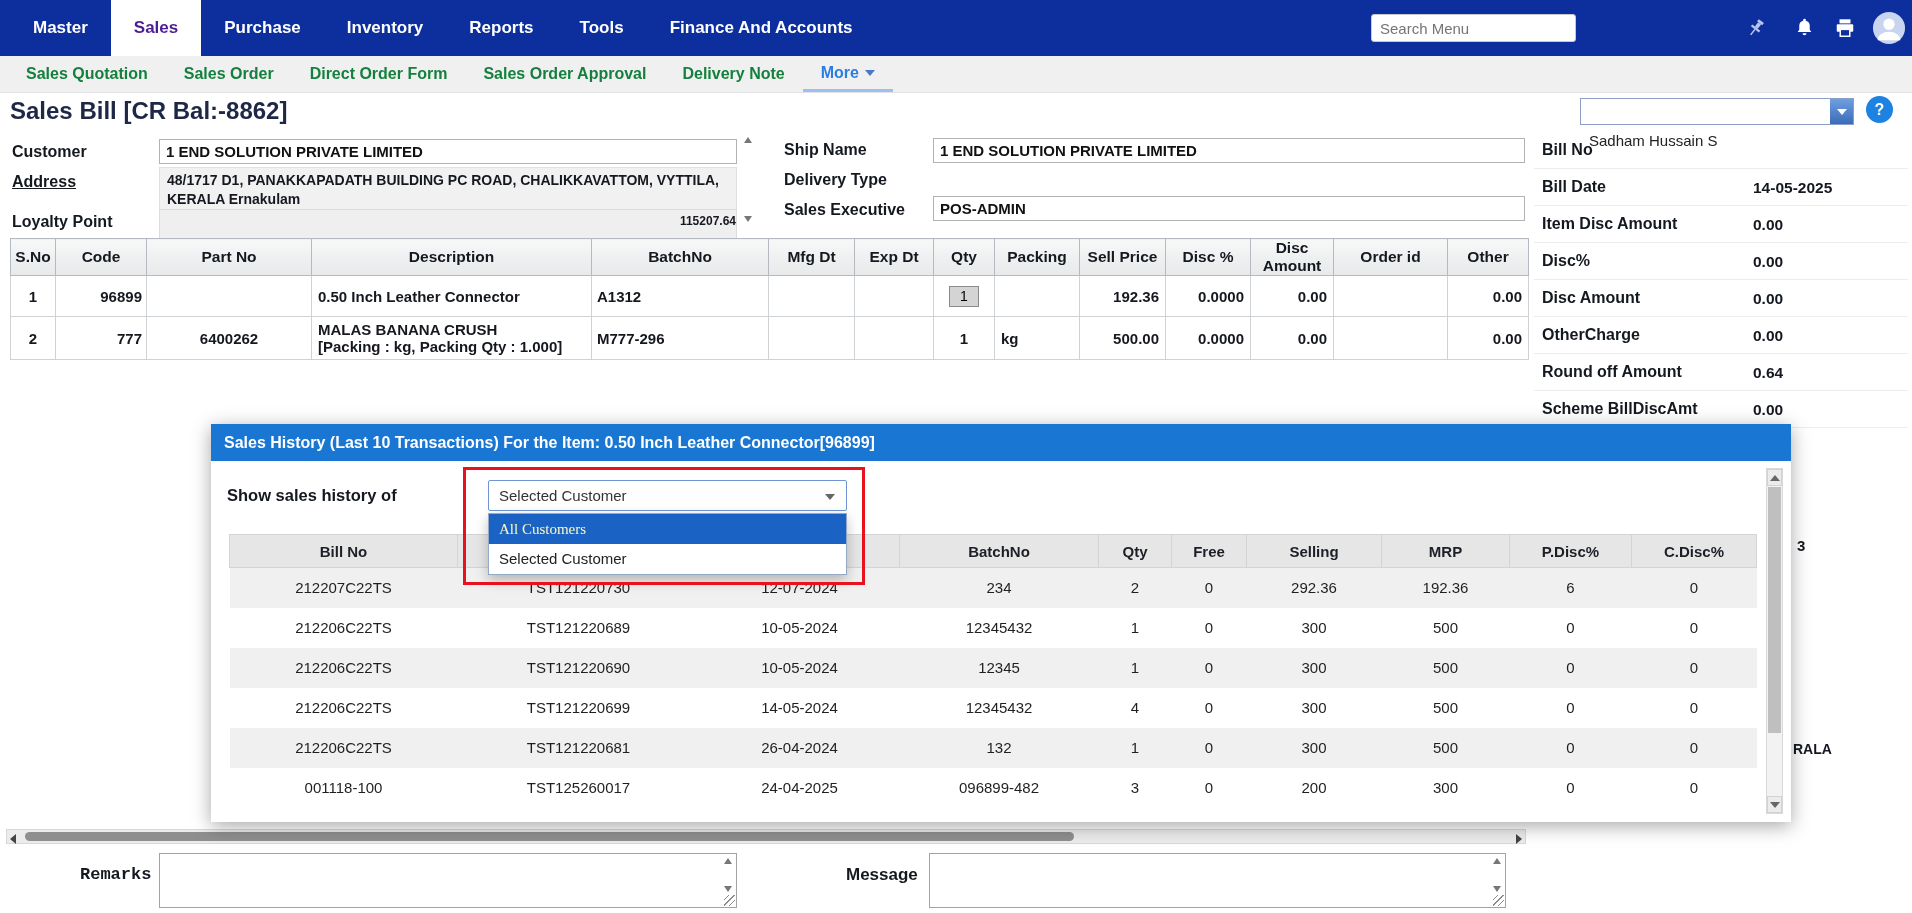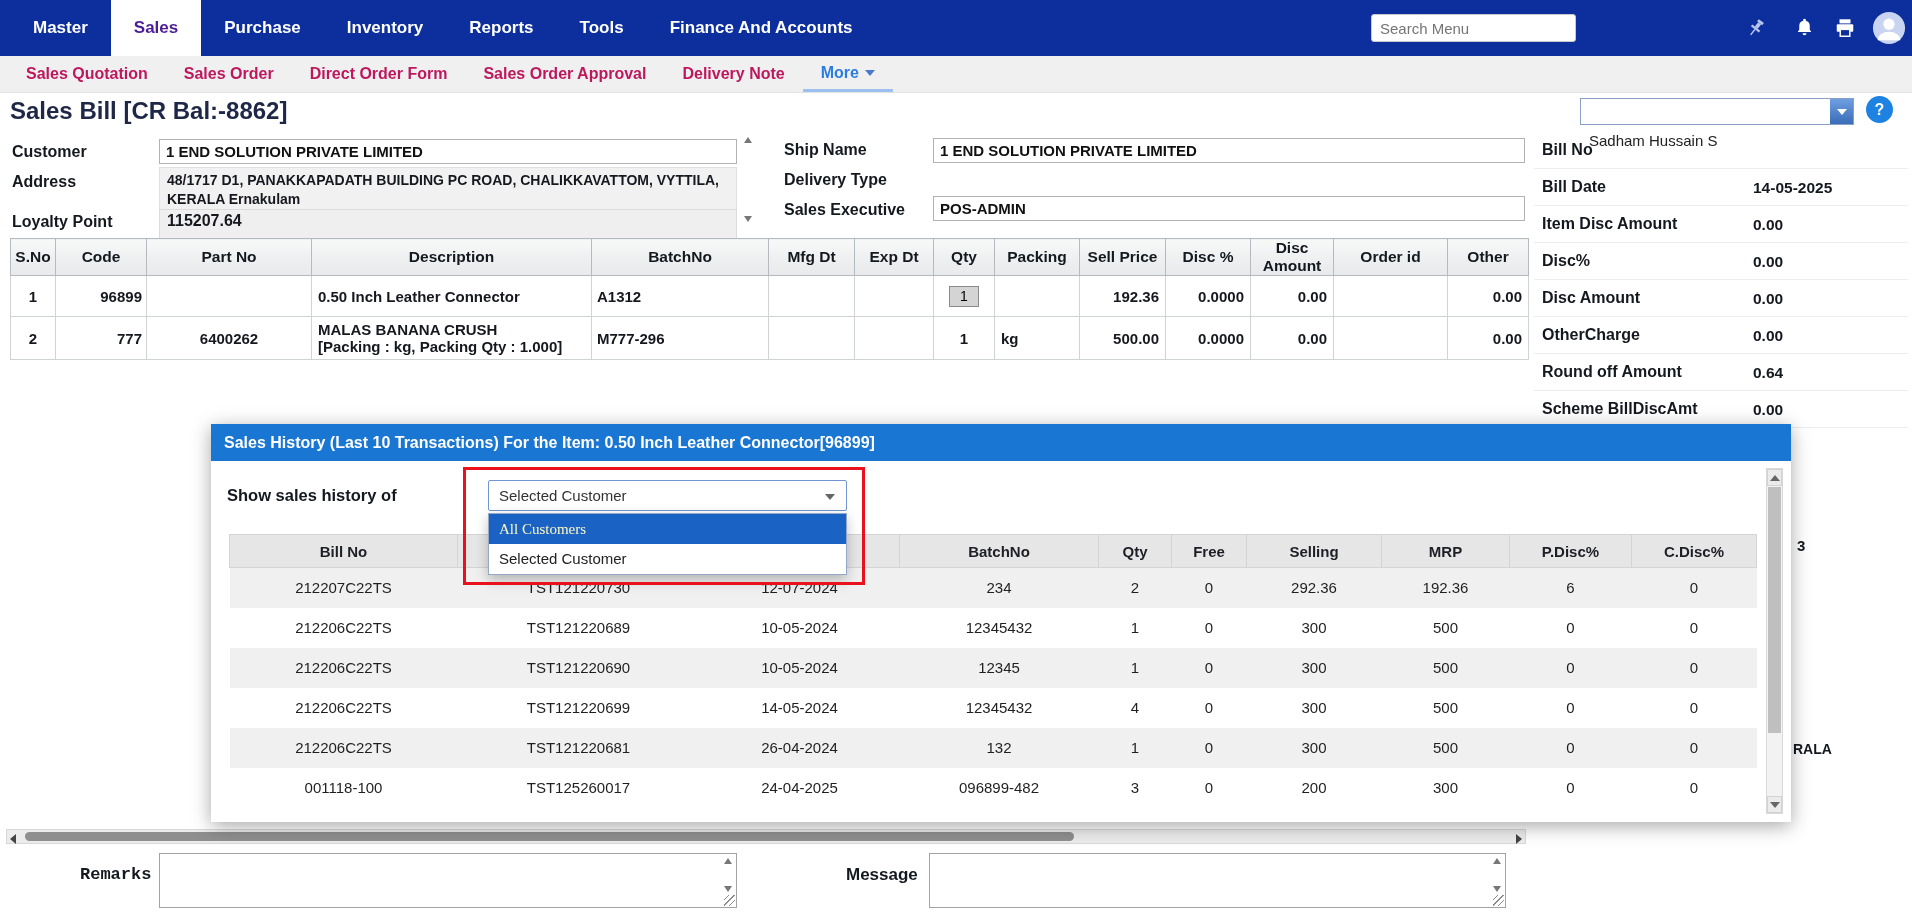--- a/index.html
+++ b/index.html
@@ -14,39 +14,39 @@
   .tn-active { background:#fff; color:#4c1d95; }
   #menu-search { position:absolute; left:1371px; top:14px; width:205px; height:28px; border:1px solid #c9c9c9; border-radius:3px; padding:0 8px; font-size:15px; font-family:inherit; color:#333; }
   .tn-icon { position:absolute; display:inline-flex; align-items:center; justify-content:center; cursor:pointer; }
   #icon-pin { left:1745px; top:17px; }
   #icon-bell { left:1794px; top:17px; }
   #icon-printer { left:1834px; top:17px; }
   #icon-avatar { left:1872px; top:11px; }
 
   
   #subnav { position:absolute; top:56px; left:0; width:1912px; height:37px; background:#f0f0f1; display:flex; align-items:stretch; padding-left:8px; border-bottom:1px solid #e3e3e3; }
-  .sn-item { display:flex; align-items:center; padding:0 18px; font-size:16px; font-weight:700; color:#be185d; cursor:pointer; white-space:nowrap; }
+  .sn-item { display:flex; align-items:center; padding:0 18px; font-size:16px; font-weight:700; color:#15803d; cursor:pointer; white-space:nowrap; }
   #sn-more { color:#2a7de1; border-bottom:3px solid #9cc0f0; gap:6px; }
 
   
   #page-title { position:absolute; left:10px; top:97px; font-size:24px; font-weight:700; color:#1e2746; }
   #user-combo { position:absolute; left:1580px; top:98px; width:274px; height:27px; background:#fff; border:1px solid #8aa0c8; cursor:pointer; }
   #user-combo-text { position:absolute; left:8px; top:0; line-height:25px; font-size:15px; color:#222;margin-top:29px; }
   #user-combo-btn { position:absolute; right:0; top:0; width:23px; height:25px; background:linear-gradient(#6f9fe0,#3a6cb8); display:flex; align-items:center; justify-content:center; }
   #help-btn { position:absolute; left:1866px; top:96px; width:27px; height:27px; border-radius:50%; background:#1d82e2; color:#fff; font-size:16px; font-weight:700; display:flex; align-items:center; justify-content:center; cursor:pointer; }
 
   
   .f-label { position:absolute; font-size:16px; font-weight:700; color:#14181f; white-space:nowrap; }
   .f-input { position:absolute; border:1px solid #b3b3b3; padding:0 6px; font-family:inherit; font-size:15px; font-weight:700; color:#111; background:#fff; }
   #lbl-customer { left:12px; top:143px; }
   #inp-customer { left:159px; top:139px; width:578px; height:25px; }
-  #lbl-address { left:12px; top:173px; }
+  #lbl-address { left:12px; top:173px;text-decoration:underline; }
   #box-address { position:absolute; left:159px; top:167px; width:578px; height:44px; background:#f1f1f1; border:1px solid #e0e0e0; font-size:14px; font-weight:700; line-height:19px; padding:3px 7px; overflow:hidden; }
   #lbl-loyalty { left:12px; top:213px; }
-  #box-loyalty { position:absolute; left:159px; top:209px; width:578px; height:32px; background:#efefef; border:1px solid #dcdcdc; font-size:16px; font-weight:700; line-height:22px; padding-left:7px; }
+  #box-loyalty { position:absolute; left:159px; top:209px; width:578px; height:32px; background:#efefef; border:1px solid #dcdcdc; font-size:12px; font-weight:700; line-height:22px; padding-left:7px;text-align:right; }
   .pre { white-space:pre-line; }
   #form-scroll-up { position:absolute; left:744px; top:137px; }
   #form-scroll-down { position:absolute; left:744px; top:216px; }
   #lbl-ship { left:784px; top:141px; }
   #inp-ship { left:933px; top:138px; width:592px; height:25px; }
   #lbl-dtype { left:784px; top:171px; }
   #sel-dtype { position:absolute; left:933px; top:167px; width:592px; height:25px; background:#fff; border:1px solid #9b9b9b; font-size:15px; color:#222; line-height:23px; padding-left:6px; cursor:pointer; }
   #sel-dtype .tri { position:absolute; right:9px; top:9px; }
   #lbl-sexec { left:784px; top:201px; }
   #inp-sexec { left:933px; top:196px; width:592px; height:25px; }

